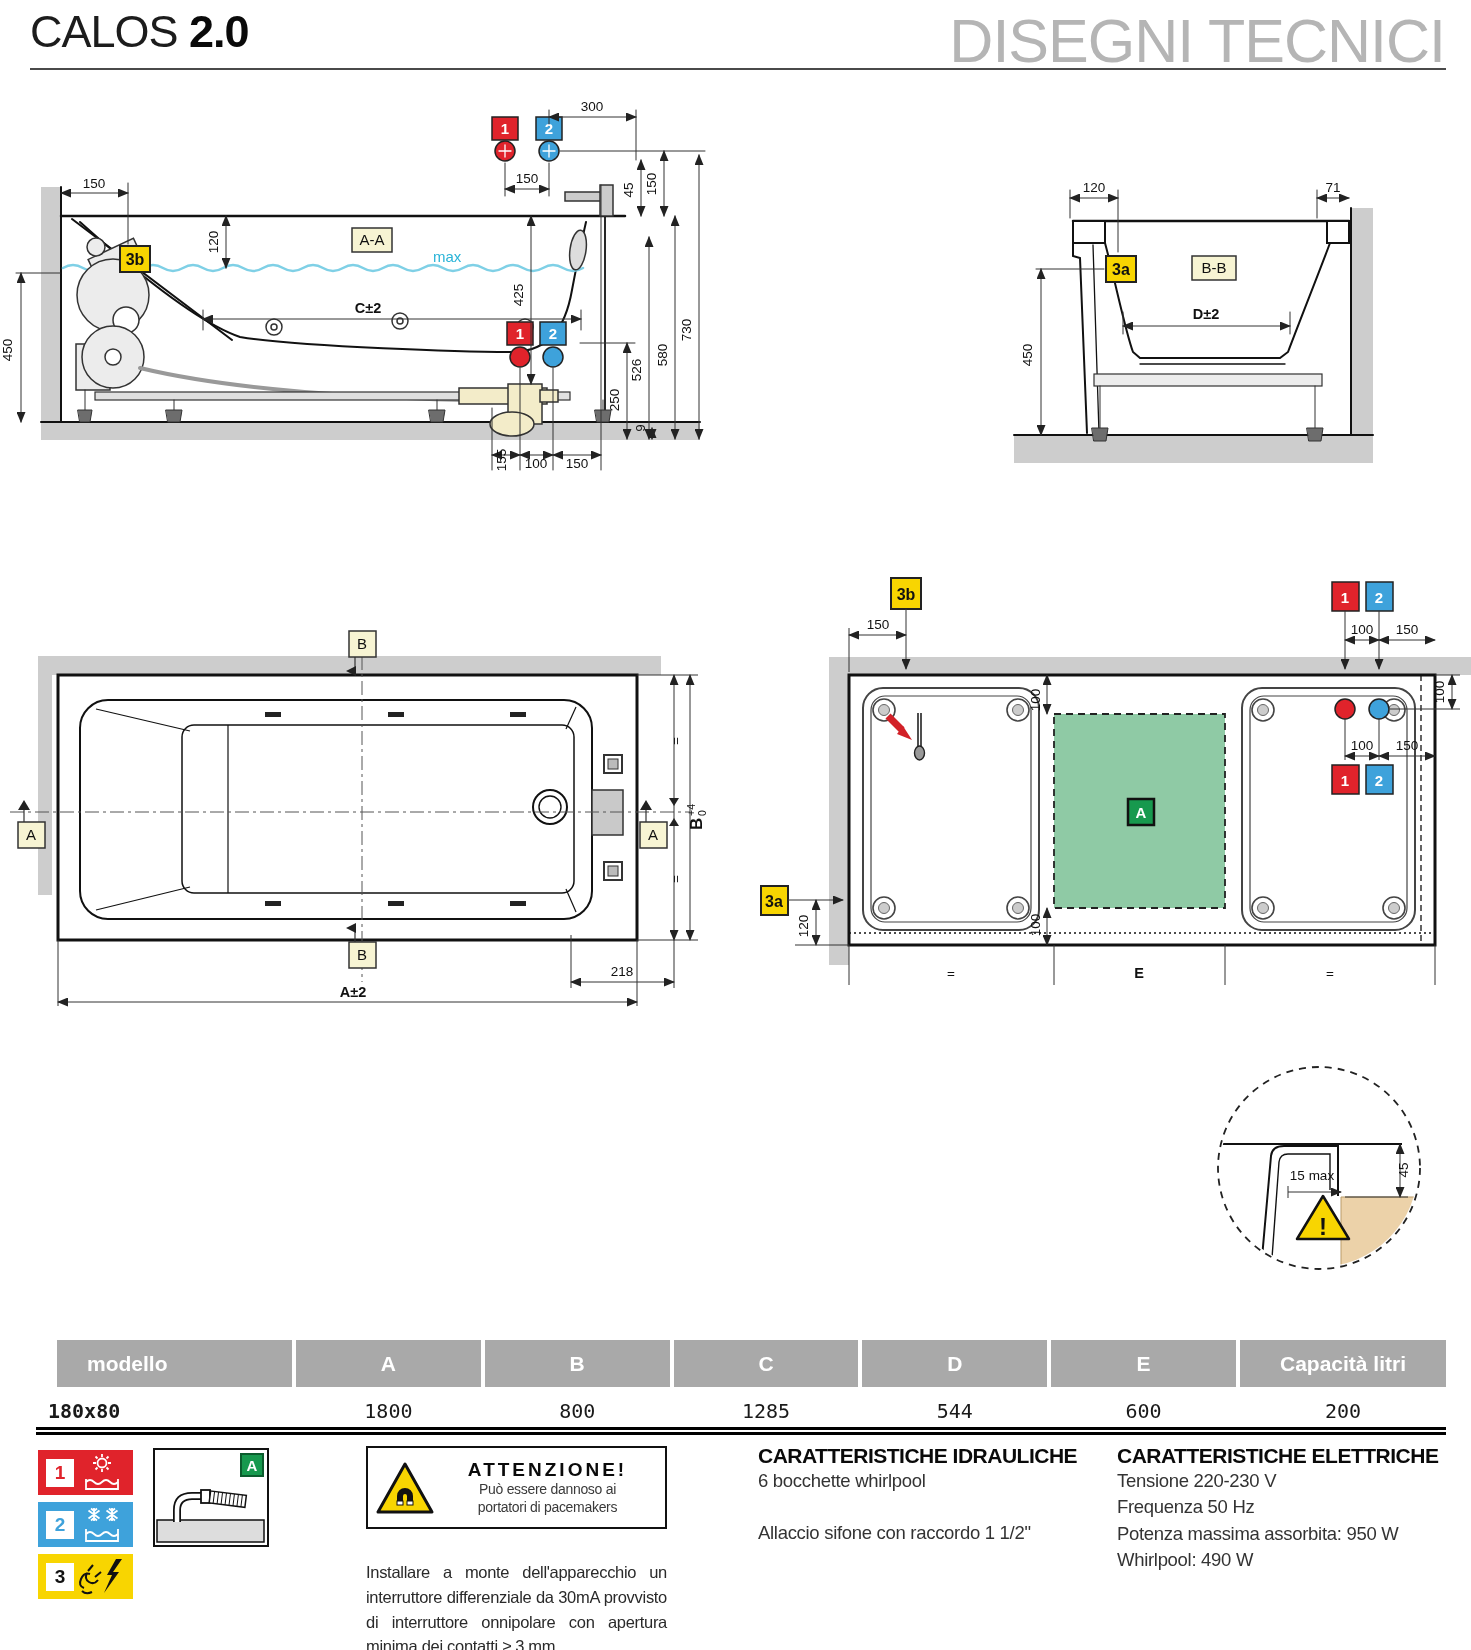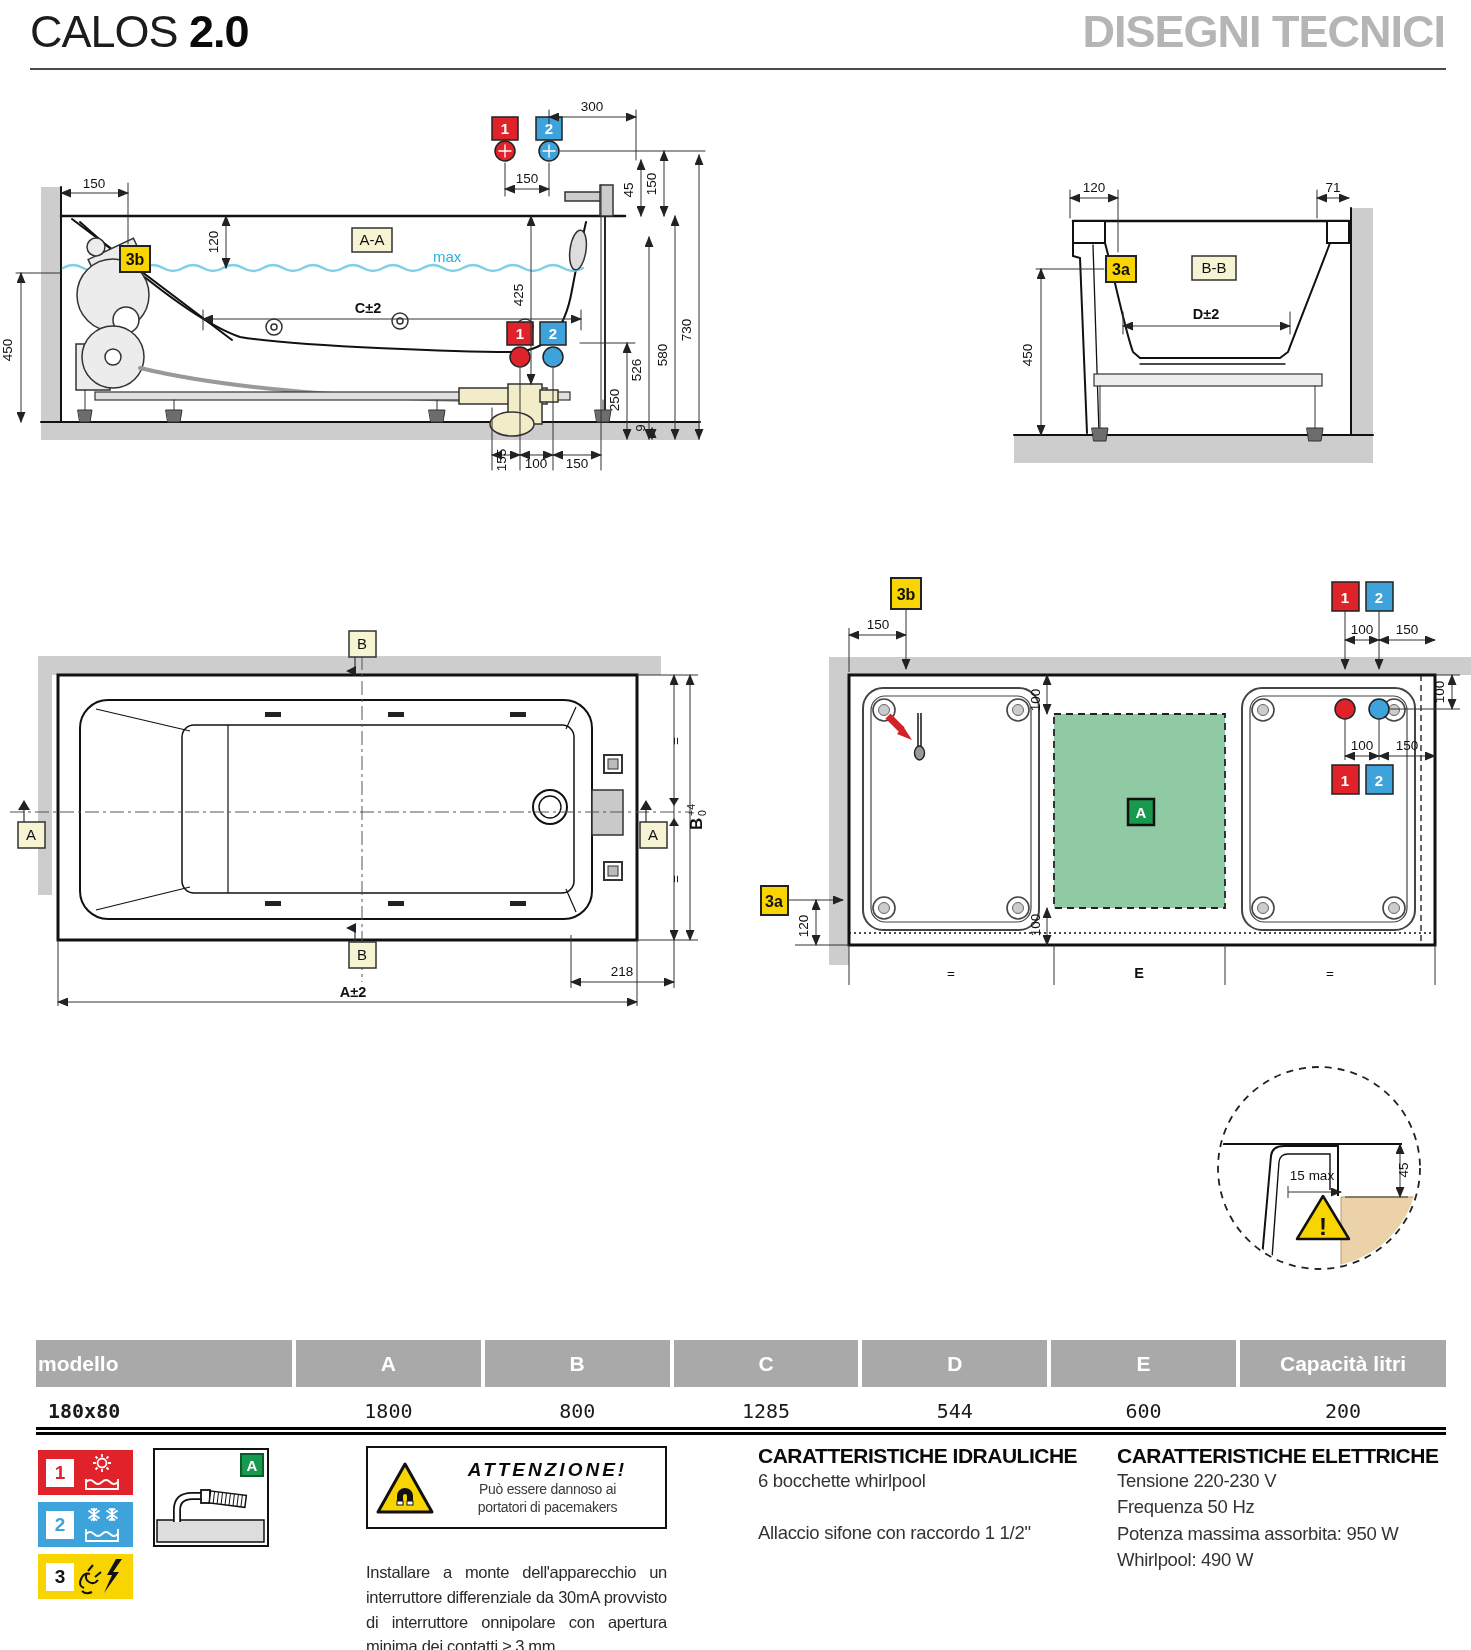--- a/index.html
+++ b/index.html
@@ -1,53 +1,53 @@
 <!DOCTYPE html>
 <html><head>
 <meta charset="utf-8">
 <style>
   html,body{margin:0;padding:0;background:#fff;}
   .page{position:relative;width:1471px;height:1650px;background:#fff;overflow:hidden;
         font-family:"Liberation Sans",sans-serif;color:#111;}
   .brand{position:absolute;left:30px;top:6px;font-size:45px;letter-spacing:-1px;}
   .brand .lt{font-weight:300;color:#1c1c1c;}
   .brand .bd{font-weight:700;color:#0a0a0a;}
-  .pagetitle{position:absolute;right:26px;top:6px;font-size:45px;font-weight:700;color:#b5b5b5;letter-spacing:-1px;}
+  .pagetitle{position:absolute;right:26px;top:6px;font-size:61px;font-weight:400;color:#b5b5b5;letter-spacing:-1px;}
   .rule{position:absolute;left:30px;top:68px;width:1416px;border-top:2px solid #4a4a4a;}
   svg.overlay{position:absolute;left:0;top:0;pointer-events:none;}
   svg text{font-family:"Liberation Sans",sans-serif;fill:#111;}
   .dim{font-size:13.5px;}
   .dimb{font-size:14.5px;font-weight:700;}
   .mk{font-size:16px;font-weight:700;}
   .mkw{font-size:15px;font-weight:700;fill:#fff;}
   .sec{font-size:15px;}
   .maxlbl{font-size:15px;fill:#2ab4d8;}
   
   .tbl{position:absolute;left:36px;top:1340px;width:1410px;display:grid;
        grid-template-columns:256px 1fr 1fr 1fr 1fr 1fr 206px;gap:4px;}
   .th{background:#a9a9a9;color:#fff;font-weight:700;font-size:21px;height:47px;
       display:flex;align-items:center;justify-content:center;}
-  .th.first{justify-content:flex-start;padding-left:2px;}
+  .th.first{justify-content:flex-start;padding-left:30px;margin-left:21px;}
   .td{background:#fff;color:#1a1a1a;font-family:"DejaVu Sans Mono",monospace;font-size:20px;height:40px;
       display:flex;align-items:center;justify-content:center;}
   .td.first{justify-content:flex-start;padding-left:12px;font-weight:700;}
   .dline{position:absolute;left:36px;top:1427px;width:1410px;height:8px;box-sizing:border-box;
          border-top:3px solid #000;border-bottom:3px solid #000;}
   
   .lgbox{position:absolute;width:95px;height:45px;display:flex;align-items:center;}
   .lgnum{width:28px;height:28px;background:#fff;margin-left:8px;display:flex;align-items:center;
          justify-content:center;font-weight:700;font-size:19px;}
   .sifbox{position:absolute;left:153px;top:1448px;width:116px;height:99px;background:#fff;
           border:2.5px solid #111;box-sizing:border-box;}
   .abadge{position:absolute;right:3px;top:3px;width:24px;height:24px;background:#17994e;border:2px solid #0b5c2d;
           box-sizing:border-box;color:#fff;font-weight:700;font-size:15px;display:flex;align-items:center;justify-content:center;}
   .attbox{position:absolute;left:366px;top:1446px;width:301px;height:83px;border:2.5px solid #111;
           box-sizing:border-box;display:flex;align-items:center;padding:4px 6px;}
   .atttext{flex:1;text-align:center;}
-  .atttitle{font-weight:700;font-size:19px;letter-spacing:3px;color:#0a0a0a;font-style:italic;}
+  .atttitle{font-weight:700;font-size:19px;letter-spacing:3px;color:#0a0a0a;}
   .attline{font-size:14px;color:#3a3a3a;line-height:1.25;letter-spacing:-0.3px;}
   .note{position:absolute;left:366px;top:1560px;width:301px;font-size:16.5px;line-height:1.5;
         color:#2a2a2a;text-align:justify;letter-spacing:-0.3px;}
   .chars{position:absolute;width:345px;}
   .chtitle{font-weight:700;font-size:21px;letter-spacing:-0.5px;color:#0a0a0a;}
   .chline{font-size:18.5px;color:#333;line-height:1.42;letter-spacing:-0.3px;}
   .gap{height:26px;}
 </style>
 </head>
 <body>

